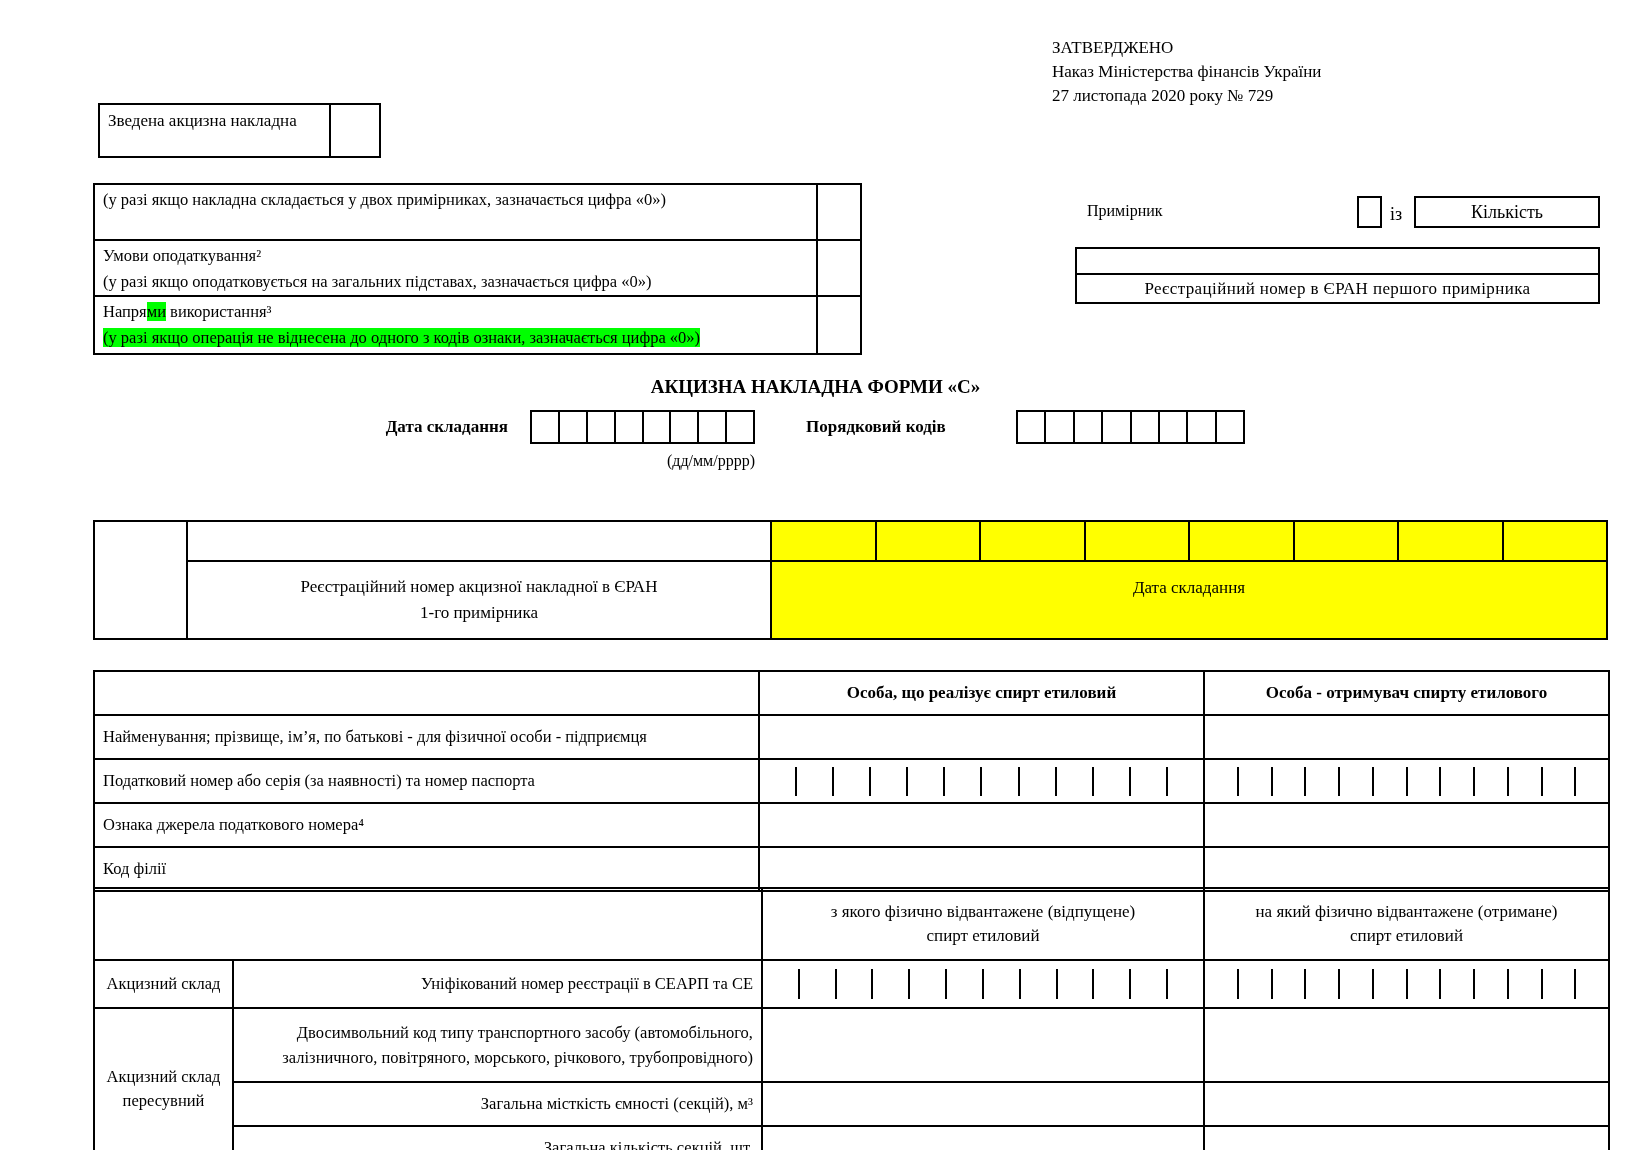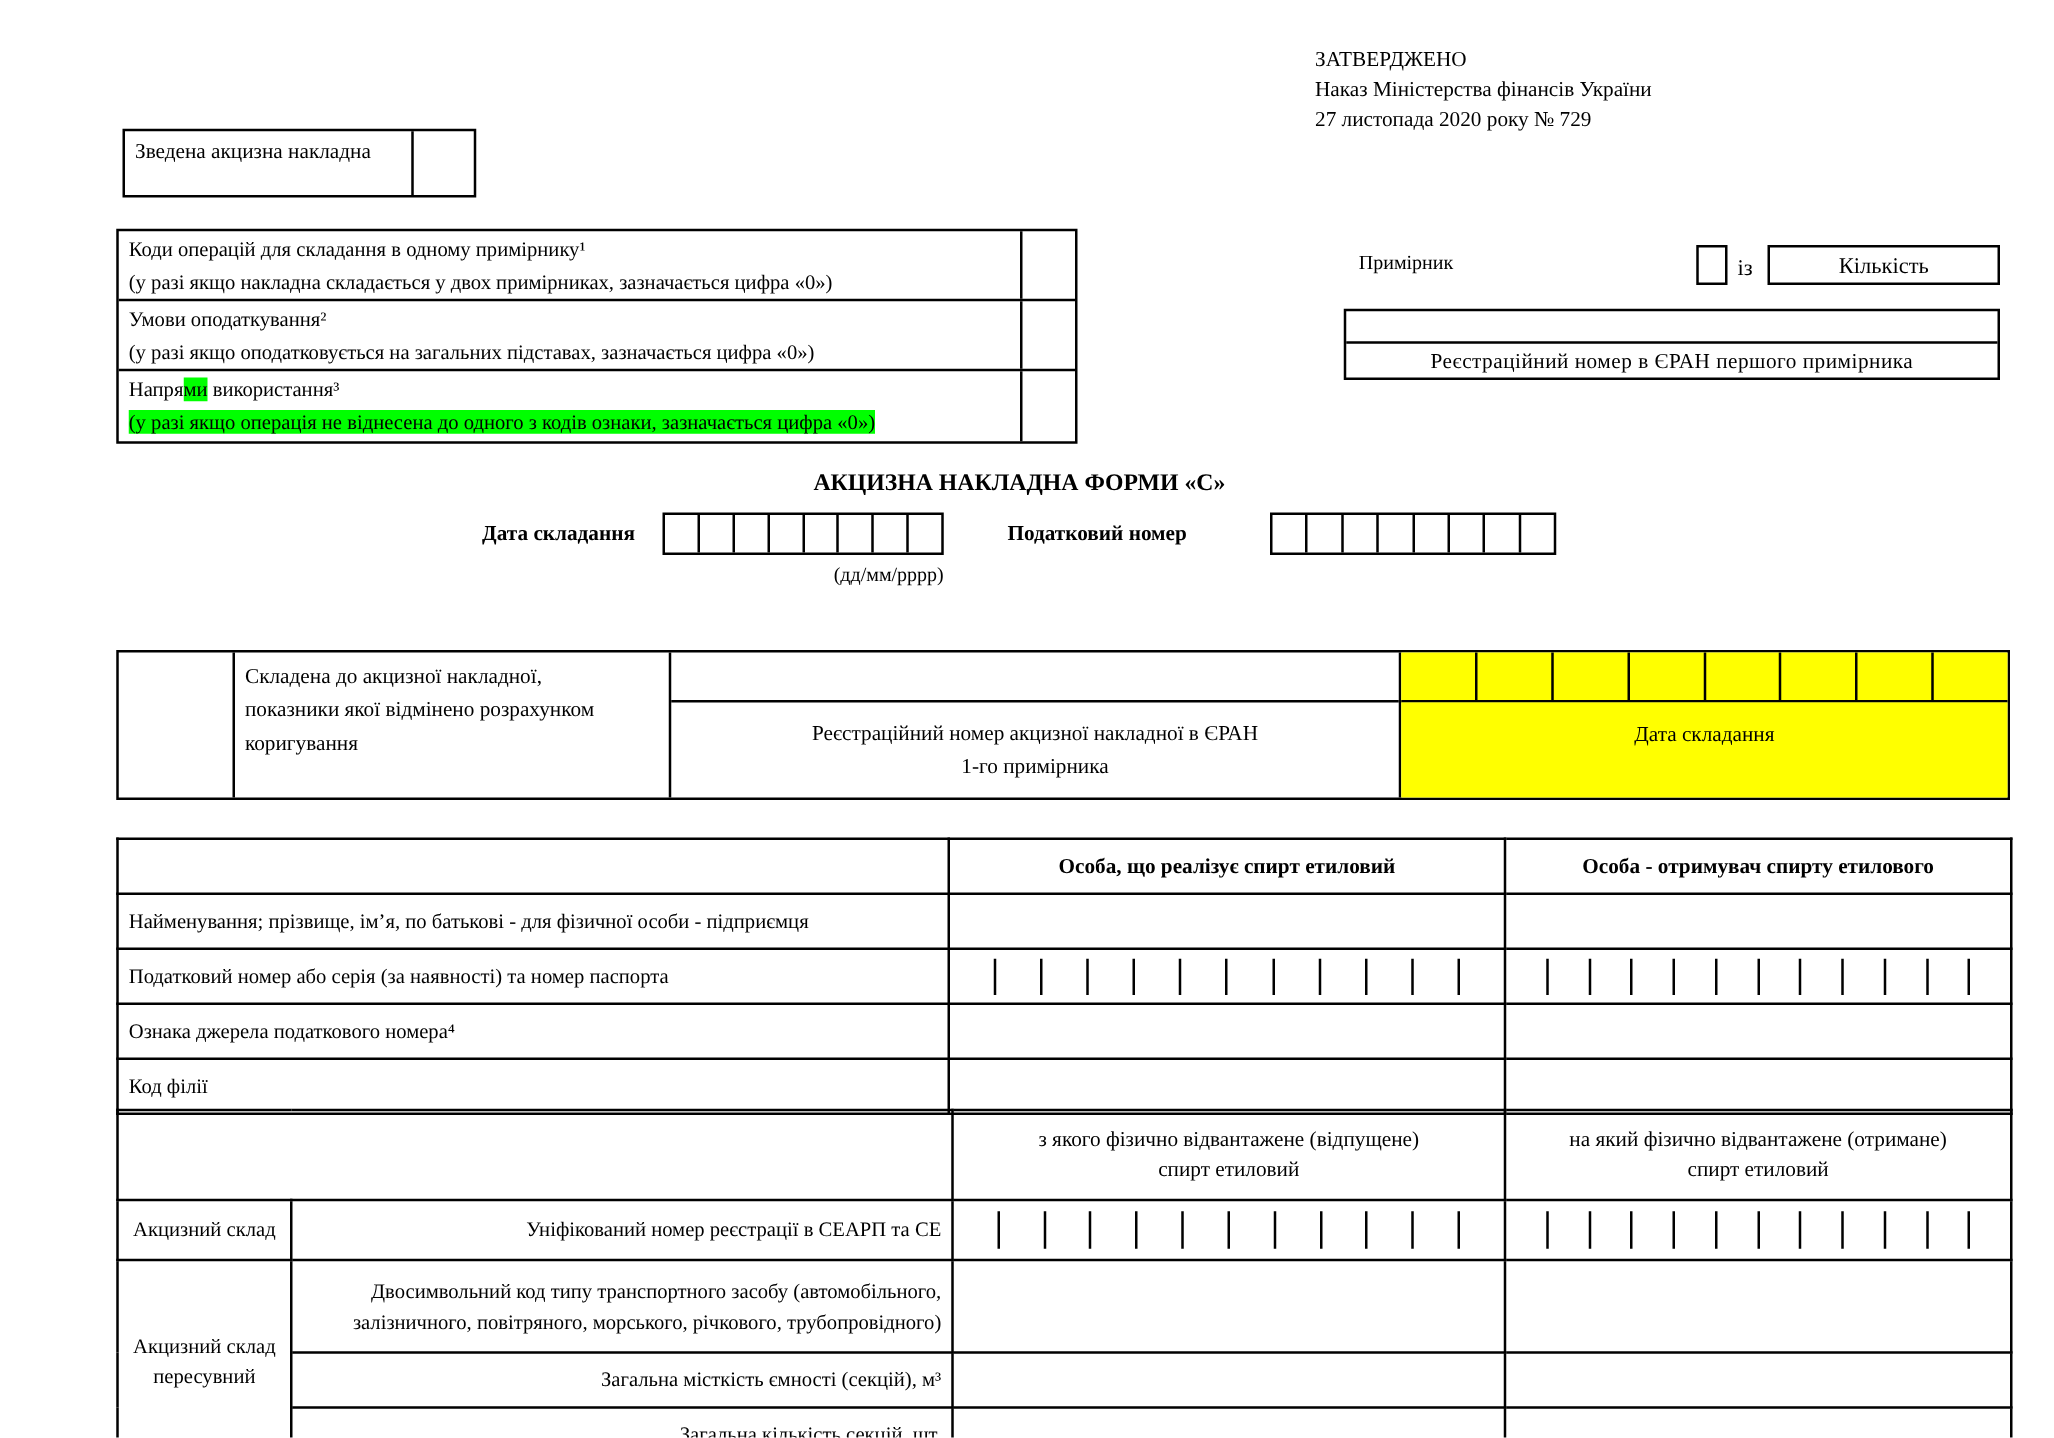--- a/index.html
+++ b/index.html
@@ -93,21 +93,20 @@
 </div>
 
 <div class="abs" id="svedena">
   <div class="txt">Зведена акцизна накладна</div>
   <div class="val"></div>
 </div>
 
 <div class="abs" id="codes">
   <div class="codes-row">
     <div class="codes-main">
-      <div>Коди операцій для складання в одному примірнику¹</div>
       <div>(у разі якщо накладна складається у двох примірниках, зазначається цифра «0»)</div>
     </div>
     <div class="codes-box"></div>
   </div>
   <div class="codes-row">
     <div class="codes-main">
       <div>Умови оподаткування²</div>
       <div>(у разі якщо оподатковується на загальних підставах, зазначається цифра «0»)</div>
     </div>
     <div class="codes-box"></div>
@@ -142,39 +141,34 @@
   <div></div>
 <div></div>
     <div></div>
     <div></div>
     <div></div>
     <div></div>
     <div></div>
     <div></div>
   </div>
 <div class="abs" id="date-format">(дд/мм/рррр)</div>
-<div class="abs" id="serial-label">Податковий номер</div>
+<div class="abs" id="serial-label">Порядковий кодів</div>
 <div class="abs boxrow" id="serial-cells">
   <div></div>
 <div></div>
     <div></div>
     <div></div>
     <div></div>
     <div></div>
     <div></div>
     <div></div>
   </div>
 
 <div class="abs" id="corr">
   <div class="corr-col cA"></div>
-  <div class="corr-col cB">
-    <div>Складена до акцизної накладної,</div>
-    <div>показники якої відмінено розрахунком</div>
-    <div>коригування</div>
-  </div>
   <div class="corr-col cC">
     <div class="top"></div>
     <div class="bot">
       <div>Реєстраційний номер акцизної накладної в ЄРАН</div>
       <div>1-го примірника</div>
     </div>
   </div>
   <div class="corr-col cD">
     <div class="top">
       <div></div>

